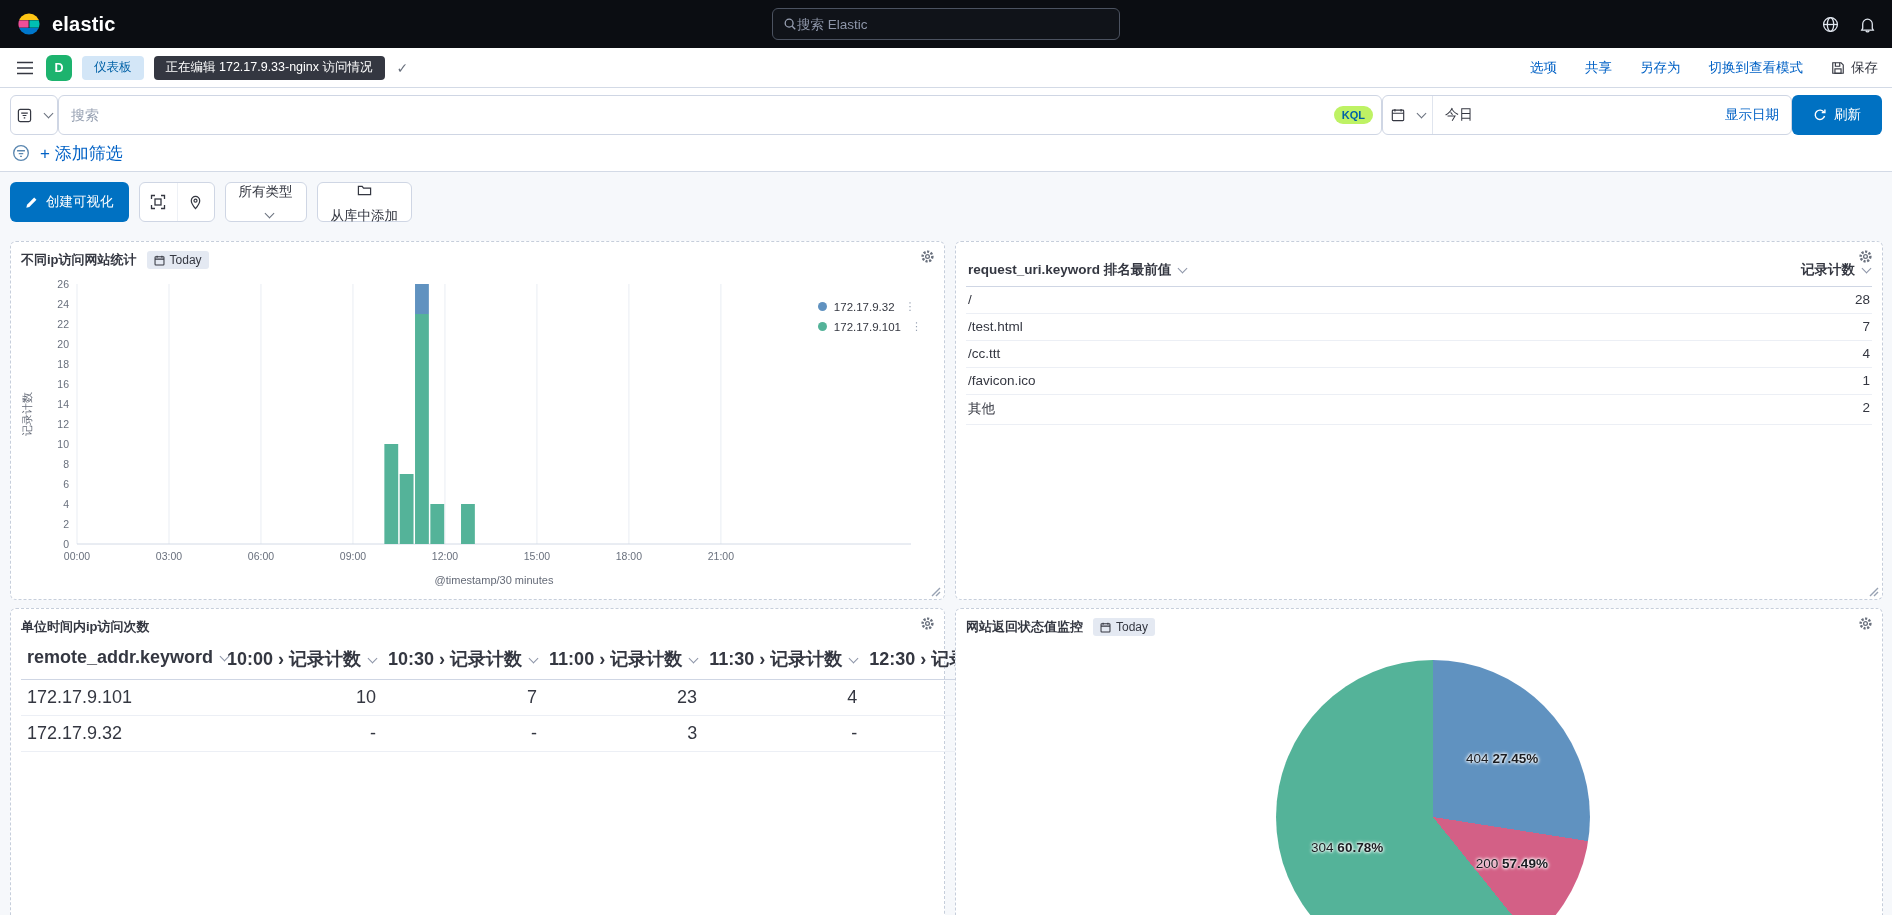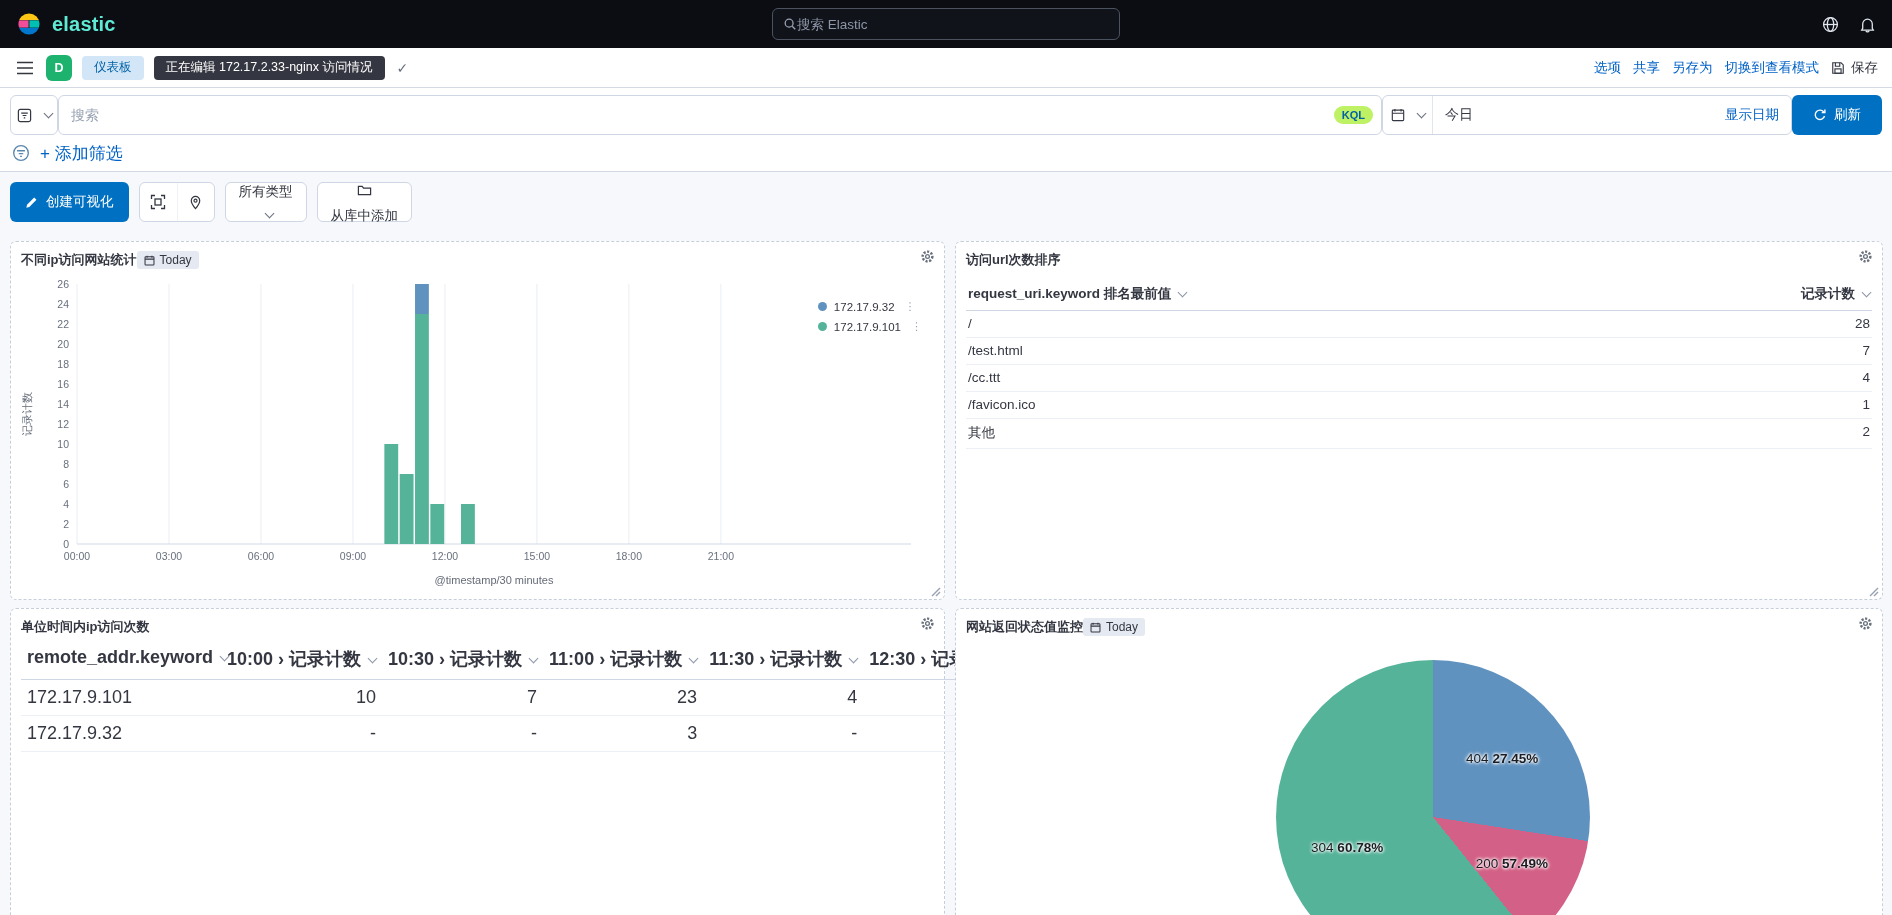--- a/index.html
+++ b/index.html
@@ -2,42 +2,42 @@
 <html style="--accent: #0071c2; --link: #0061c5; --space-badge: #1db36e; --dark-pill: #343741; --crumb-bg: #d3e6f7; --crumb-text: #0061a6;"><head>
 <meta charset="utf-8">
 <style>
   * { box-sizing: border-box; margin: 0; padding: 0; }
   html,body { width:1892px; height:915px; overflow:hidden; background:#fff;
     font-family:"Liberation Sans", sans-serif; color:#343741; font-size:14px; }
 
   
   .topbar { position:relative; height:48px; background:#0b0d12; display:flex; align-items:center;
     padding:0 16px; gap:10px; }
-  .brand { color:#5eead4; font-size:20px; font-weight:600; letter-spacing:.2px; }
+  .brand { color:#ffffff; font-size:20px; font-weight:600; letter-spacing:.2px; }
   .topbar-search { position:absolute; left:50%; top:8px; transform:translateX(-50%);
     width:348px; height:32px; background:#101319; border:1px solid #4b5260; border-radius:6px;
     display:flex; align-items:center; padding:0 10px; }
   .topbar-search input { flex:1; background:transparent; border:none; outline:none;
     color:#d8dce6; font-size:13.5px; font-family:inherit; }
   .topbar-search input::placeholder { color:#8d95a8; }
   .topbar-icons { margin-left:auto; display:flex; align-items:center; gap:20px; }
   .topbar-icons span { display:inline-flex; cursor:pointer; }
 
   
   .navbar { height:40px; background:#fff; border-bottom:1px solid #d3dae6;
     display:flex; align-items:center; padding:0 14px; gap:10px; }
   .menu-btn { display:inline-flex; cursor:pointer; padding:2px; }
   .space-badge { width:26px; height:26px; border-radius:6px; background:var(--space-badge,#1db36e);
     color:#fff; font-size:12.5px; font-weight:700; display:flex; align-items:center; justify-content:center; cursor:pointer;}
   .crumb { height:24px; display:flex; align-items:center; padding:0 12px; border-radius:4px;
     font-size:12.5px; white-space:nowrap; }
   .crumb.light { background:var(--crumb-bg,#d3e6f7); color:var(--crumb-text,#0061a6); cursor:pointer; font-weight:500;}
   .crumb.dark { background:var(--dark-pill,#343741); color:#fff; }
   .check { color:#69707d; font-size:14px; margin-left:2px; }
-  .navbar-links { margin-left:auto; display:flex; align-items:center; gap:12px; font-size:13.5px; }
+  .navbar-links { margin-left:auto; display:flex; align-items:center; gap:28px; font-size:13.5px; }
   .navbar-links a { color:var(--link,#0061c5); cursor:pointer; text-decoration:none; }
   .save-btn { display:flex; align-items:center; gap:6px; color:#343741; cursor:pointer; }
 
   
   .search-section { background:#fff; border-bottom:1px solid #d3dae6; }
   .querybar { display:flex; align-items:center; padding:7px 10px 6px 10px; }
   .sq-btn { width:48px; height:40px; border:1px solid #cfd6e4; border-radius:6px; background:#fff;
     display:flex; align-items:center; justify-content:center; gap:5px; cursor:pointer; }
   .query-input { flex:1; height:40px; border:1px solid #cfd6e4; border-radius:6px; background:#fff;
     display:flex; align-items:center; padding:0 8px 0 12px; }
@@ -68,21 +68,21 @@
     display:flex; align-items:center; }
   .ig-btn { width:37px; height:100%; display:flex; align-items:center; justify-content:center; cursor:pointer; }
   .ig-btn + .ig-btn { border-left:1px solid #eef1f6; }
   .tb-btn { height:40px; border:1px solid #cfd6e4; border-radius:6px; background:#fff; padding:0 13px;
     display:flex; align-items:center; gap:9px; font-size:13.5px; color:#343741; cursor:pointer; font-family:inherit;flex-direction:column;}
 
   .panel-grid { display:grid; grid-template-columns:935px 928px; grid-template-rows:359px 370px;
     gap:8px 10px; }
   .panel { position:relative; background:#fff; border:1px dashed #c6cedb; border-radius:6px;
     padding:6px 10px; }
-  .panel-head { display:flex; align-items:center; height:24px; }
+  .panel-head { display:flex; align-items:center; gap:10px; height:24px; }
   .panel-title { font-size:13px; font-weight:600; color:#343741; cursor:pointer; white-space:nowrap; }
   .time-badge { display:flex; align-items:center; gap:5px; background:#e4e9f2; border-radius:3px;
     padding:2px 7px; font-size:12px; color:#343741; }
   .panel-gear { position:absolute; top:7px; right:9px; display:inline-flex; cursor:pointer; }
   .resize-handle { position:absolute; bottom:2px; right:3px; display:inline-flex; cursor:nwse-resize; }
 
   
   .chart-wrap { position:relative; margin-top:4px; }
   svg .tick { font-size:10.5px; fill:#69707d; font-family:"Liberation Sans",sans-serif; }
   svg .axis-title { font-size:11px; fill:#646a77; font-family:"Liberation Sans",sans-serif; }
@@ -164,21 +164,21 @@
 </div>
 
 <div class="navbar">
   <span class="menu-btn">
     <svg width="18" height="14" viewBox="0 0 18 14" stroke="#343741" stroke-width="1.6">
         <path d="M1 1.5h16M1 7h16M1 12.5h16"></path>
       </svg>
   </span>
   <span class="space-badge">D</span>
   <span class="crumb light">仪表板</span>
-  <span class="crumb dark">正在编辑 172.17.2.33-nginx 访问情况</span>
+  <span class="crumb dark">正在编辑 172.17.9.33-nginx 访问情况</span>
   <span class="check">✓</span>
   <div class="navbar-links">
     <a>选项</a>
     <a>共享</a>
     <a>另存为</a>
     <a>切换到查看模式</a>
     <span class="save-btn">
       <span style="display:inline-flex">
         <svg width="14" height="14" viewBox="0 0 16 16" fill="none" stroke="#343741" stroke-width="1.3">
             <path d="M2 2h9.5L14 4.5V14H2z"></path>
@@ -357,23 +357,20 @@
           </div>
       </div>
       <span class="resize-handle">
         <svg width="11" height="11">
             <path d="M2 10 L10 2 M6 10 L10 6" stroke="#98a2b3" stroke-width="1.4"></path>
           </svg>
       </span>
     </div>
 
     <div class="panel">
-      <div class="panel-head">
-        <span class="panel-title">访问url次数排序</span>
-      </div>
       <span class="panel-gear">
         <svg width="15" height="15" viewBox="0 0 16 16" fill="none" stroke="#69707d">
             <circle cx="8" cy="8" r="5.2" stroke-width="2.6" stroke-dasharray="2.3 1.6"></circle>
             <circle cx="8" cy="8" r="2" stroke-width="1.4"></circle>
           </svg>
       </span>
       <div class="lens-table" id="url-table">
           <div class="lt-head">
     <span class="lt-h">request_uri.keyword 排名最前值<span class="chev"></span></span>
     <span class="lt-h">记录计数<span class="chev"></span></span>

